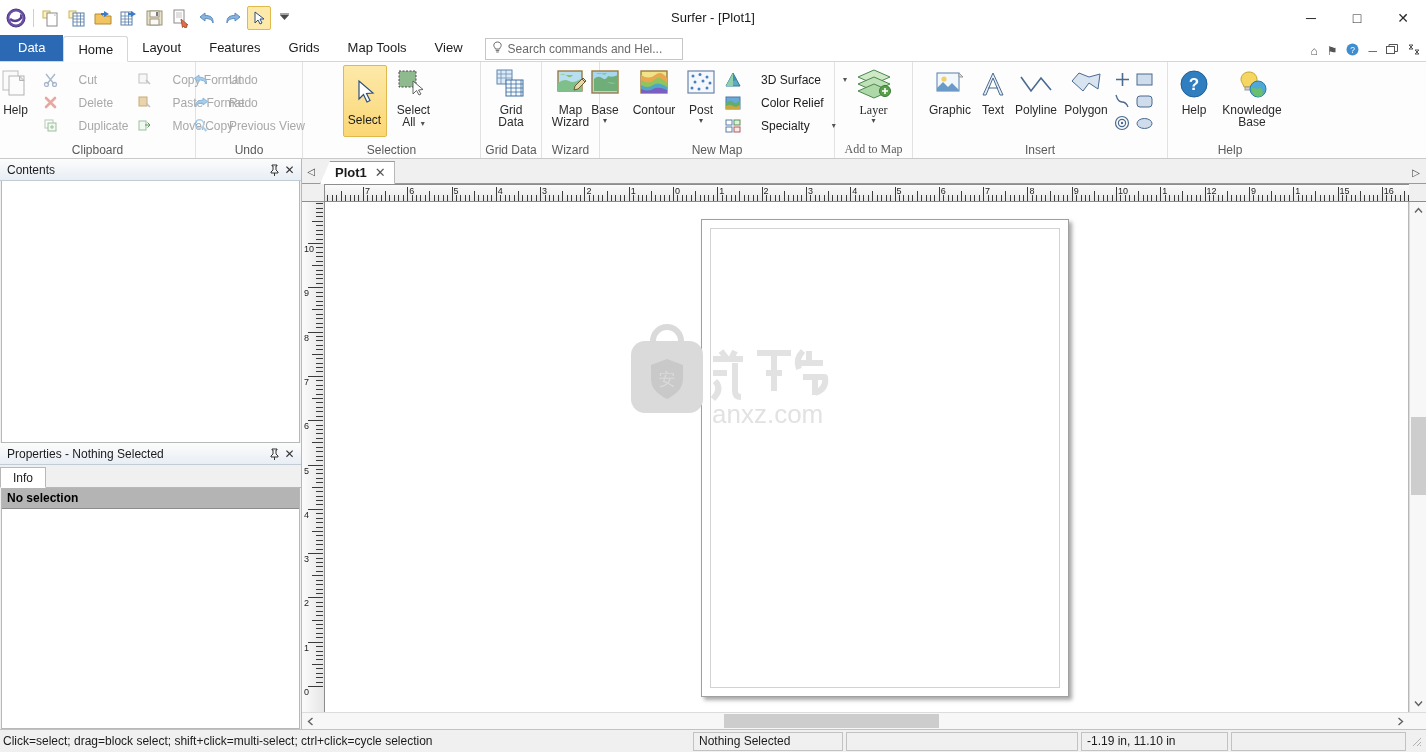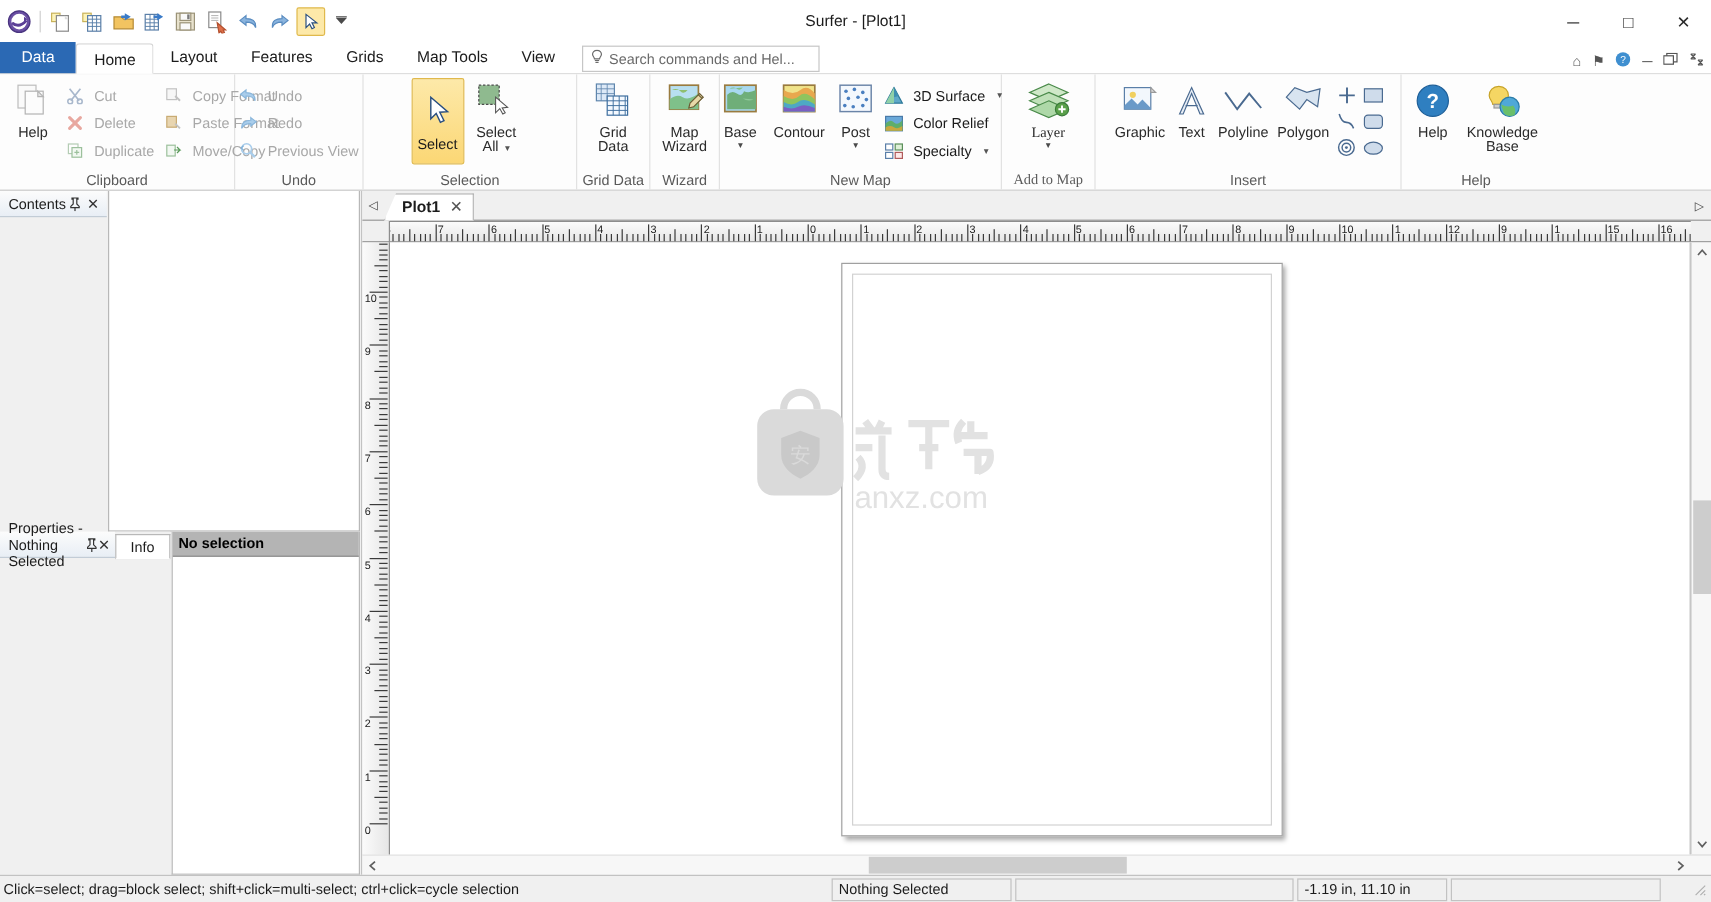--- a/index.html
+++ b/index.html
@@ -106,21 +106,21 @@
   .big {
     display: flex; flex-direction: column; align-items: center;
     width: 46px; padding-top: 2px;
     font-size: 12px; color: #2b2b2b; text-align: center; line-height: 12px;
   }
   .big .ic { height: 34px; display: flex; align-items: center; justify-content: center; }
   .big .lb { margin-top: 3px; }
   .big .caret { font-size: 8px; color: #4a4a4a; line-height: 8px; margin-top: 1px; }
   .smallcol { display: flex; flex-direction: column; justify-content: flex-start; padding-top: 3px; }
   .smallitem {
-    display: flex; align-items: center; gap: 8px;
+    display: flex; align-items: center; gap: 20px;
     height: 23px; padding: 0 4px;
     font-size: 12px; white-space: nowrap;
   }
   .smallitem.dim { color: #a8a8a8; }
   .smallitem .ic { width: 16px; height: 16px; display: flex; align-items: center; justify-content: center; }
   .mini-caret { font-size: 8px; color: #555; margin-left: 2px; }
 
   .selbtn {
     width: 44px; height: 72px;
     background: linear-gradient(#fde9a9,#fbd775);
@@ -132,21 +132,21 @@
   
   .main { flex: 1 1 auto; display: flex; min-height: 0; background: #f0f0f0; }
 
   
   .leftdock {
     width: 302px; flex: 0 0 302px;
     display: flex; flex-direction: column;
     background: #f0f0f0;
     border-right: 1px solid #b8b8b8;
   }
-  .panel { display: flex; min-height: 0; }
+  .panel { display: flex; flex-direction: column; min-height: 0; }
   .panel-hdr {
     height: 22px; flex: 0 0 22px;
     background: linear-gradient(#fcfcfc,#e8eef5);
     border-bottom: 1px solid #c2ccd6;
     display: flex; align-items: center;
     padding: 0 4px 0 7px;
     font-size: 12px; color: #1b1b1b;
   }
   .panel-hdr .sp { flex: 1 1 auto; }
   .panel-hdr .pbtn { width: 15px; height: 16px; display:flex; align-items:center; justify-content:center; color:#333; font-size: 12px; }
@@ -1272,21 +1272,21 @@
         </div>
         <div style="width:17px;flex:0 0 17px;"></div>
       </div>
     </div>
   </div>
 
   <div class="status">
     <div class="st-cell st-main">Click=select; drag=block select; shift+click=multi-select; ctrl+click=cycle selection</div>
     <div class="st-cell" style="width:150px;">Nothing Selected</div>
     <div class="st-cell" style="width:232px;"></div>
-    <div class="st-cell" style="width:125px;">-1.19 in, 11.10 in</div>
+    <div class="st-cell" style="width:147px;">-1.19 in, 11.10 in</div>
     <div class="st-cell" style="width:175px;"></div>
     <div class="grip">
       <svg width="14" height="14" viewBox="0 0 14 14">
           <g stroke="#b0b0b0">
             <path d="M12 4 L4 12M12 8 L8 12M12 11 L11 12"></path>
           </g>
         </svg>
     </div>
   </div>
 </div>

